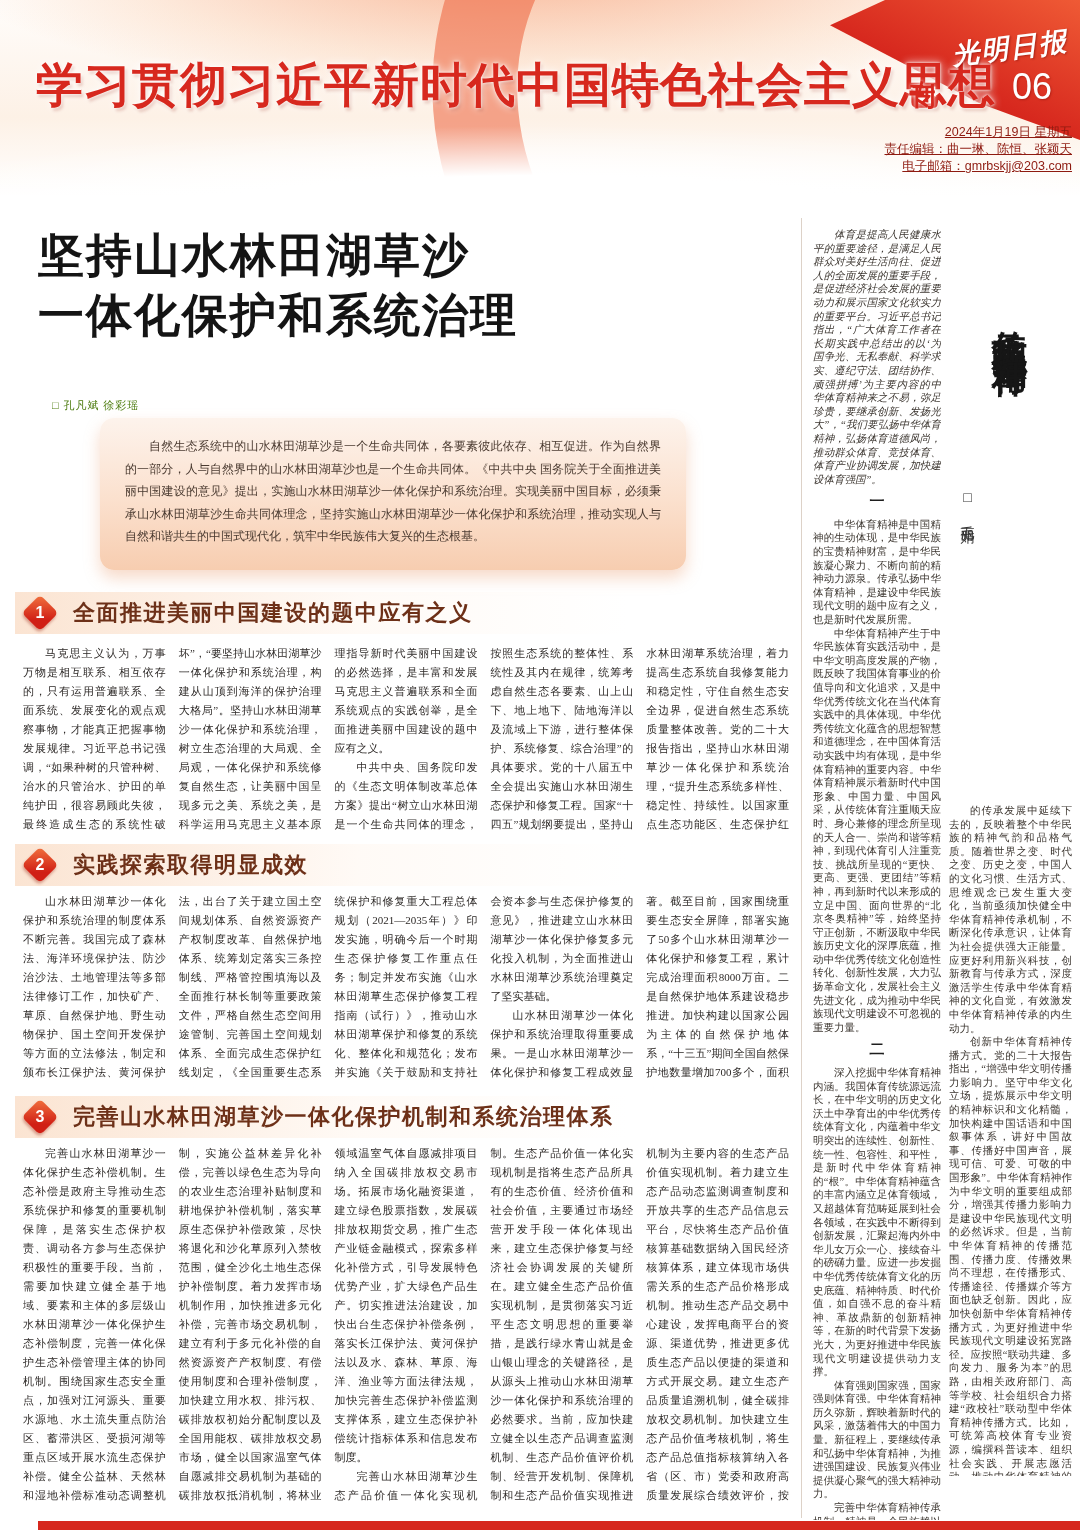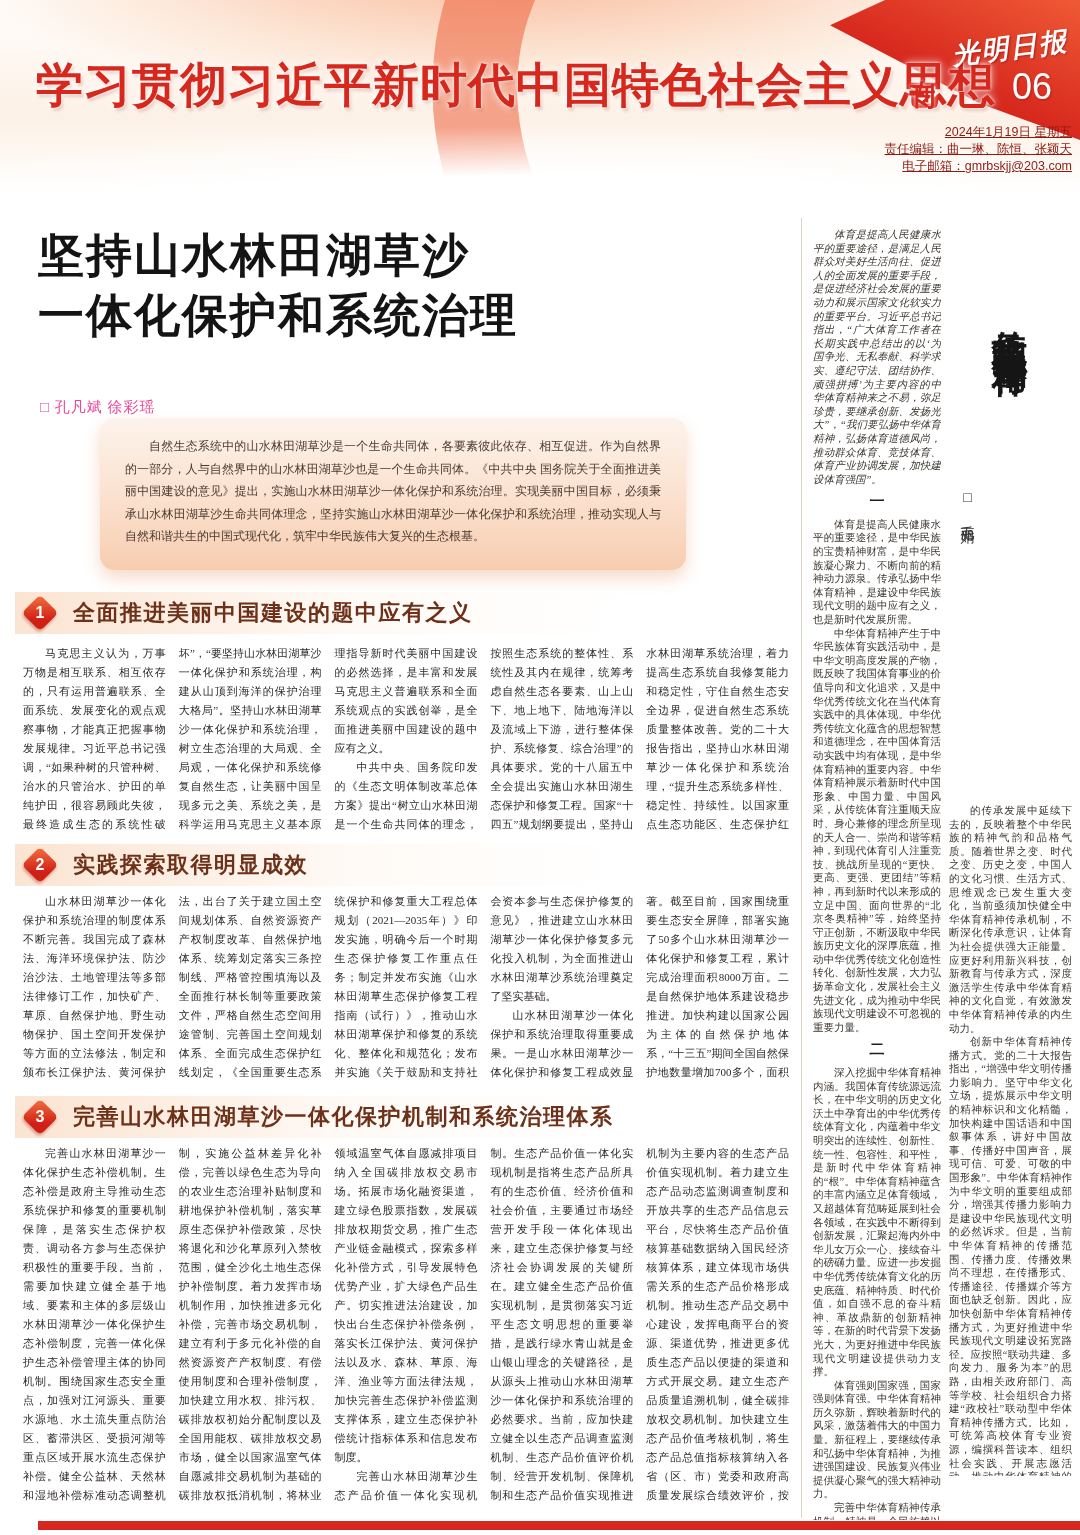--- a/index.html
+++ b/index.html
@@ -28,21 +28,21 @@
     color:#d7281e;text-shadow:0 0 4px #fff;}
   .masthead{position:absolute;left:952px;top:30px;font-size:27px;font-weight:bold;font-style:italic;
     color:#ffffff;transform:rotate(-7deg);letter-spacing:2px;text-shadow:1px 1px 2px rgba(120,10,5,.5);}
   .page-num{position:absolute;left:1004px;top:66px;font-size:36px;color:#ffffff;
     font-family:"Liberation Sans",sans-serif;text-shadow:1px 1px 2px rgba(120,10,5,.4);margin-left:8px;}
   .dateblock{position:absolute;right:8px;top:124px;text-align:right;color:#8e1a10;
     font-family:"Liberation Sans",sans-serif;font-size:12.5px;line-height:17px;text-decoration:underline;}
   
   .headline{position:absolute;left:38px;top:226px;font-size:46px;line-height:1.3;font-weight:900;
     color:#141414;letter-spacing:2px;}
-  .byline{position:absolute;left:40px;top:398px;font-size:15px;color:#ec4899;letter-spacing:1px;}
+  .byline{position:absolute;left:52px;top:398px;font-size:11px;color:#4d7c0f;letter-spacing:1px;}
   .abstract{position:absolute;left:100px;top:418px;width:536px;height:118px;border-radius:14px;
     background:linear-gradient(180deg,#fdf3ec 0%,#fbe0cd 55%,#f7cdb0 100%);
     box-shadow:0 8px 16px rgba(232,150,100,.35);padding:17px 25px;
     font-size:12px;line-height:22.5px;color:#4a3a30;text-align:justify;overflow:hidden;}
   .abstract p{margin:0;text-indent:2em;}
   .section-hdr{position:absolute;left:15px;width:766px;height:42px;display:flex;align-items:center;
     background:linear-gradient(90deg,#fbe4d2 0%,rgba(255,247,240,.6) 45%,rgba(255,255,255,0) 80%);}
   .diamond{width:26px;height:26px;min-width:26px;transform:rotate(45deg);border-radius:5px;
     background:linear-gradient(135deg,#f2733f 0%,#d01f15 70%);box-shadow:1px 2px 3px rgba(160,40,20,.4);
     margin:0 20px 0 12px;}
@@ -130,21 +130,21 @@
     <p class="para">完善山水林田湖草沙生态产品价值一体化实现机制。生态产品价值一体化实现机制是指将生态产品所具有的生态价值、经济价值和社会价值，主要通过市场经营开发手段一体化体现出来，建立生态保护修复与经济社会协调发展的关键所在。建立健全生态产品价值实现机制，是贯彻落实习近平生态文明思想的重要举措，是践行绿水青山就是金山银山理念的关键路径，是从源头上推动山水林田湖草沙一体化保护和系统治理的必然要求。当前，应加快建立健全以生态产品调查监测机制、生态产品价值评价机制、经营开发机制、保障机制和生态产品价值实现推进机制为主要内容的生态产品价值实现机制。着力建立生态产品动态监测调查制度和开放共享的生态产品信息云平台，尽快将生态产品价值核算基础数据纳入国民经济核算体系，建立体现市场供需关系的生态产品价格形成机制。推动生态产品交易中心建设，发挥电商平台的资源、渠道优势，推进更多优质生态产品以便捷的渠道和方式开展交易。建立生态产品质量追溯机制，健全碳排放权交易机制。加快建立生态产品价值考核机制，将生态产品总值指标核算纳入各省（区、市）党委和政府高质量发展综合绩效评价，按照中央统筹、省负总责、市县抓落实的总体要求，建立健全统筹协调机制。</p>
     <p class="para">统筹山水林田湖草沙系统治理。坚持山水林田湖草沙系统治理是全方位、全地域、全过程加强生态环境保护的重要组成部分，系统完备的现代化治理体系是山水林田湖草沙系统治理效能的关键保障，科学先进的认知理念、完备的政府制度、有力的法律保障、多元主体的参与及其协同联动是推动山水林田湖草沙一体化保护和系统治理的必要条件。当前，需要加快建立和完善涵盖技术、法律、政府、市场、社会的山水林田湖草沙系统治理体系。首先，健全山水林田湖草沙一体化保护和修复的技术体系。必须遵循自然规律，综合运用自然恢复和人工修复两种手段和技术方法，坚持因地制宜、分类分区科学施策，对于严重透支的草原森林河流湖泊湿地农田等生态系统，严格推行禁牧休牧、禁伐限伐、禁渔休渔、休耕轮作。对于水土流失、荒漠化、石漠化等生态退化突出问题，应坚持以自然恢复为主、辅以必要的人工修复，宜林则林、宜草则草、宜沙则沙、宜荒则荒。对于生态系统受损严重、依靠自身难以恢复的区域，则要主动采取科学的人工修复措施，加快生态系统恢复进程。其次，加快推进山水林田湖草沙系统治理制度体系建设。加快健全自然资源产权制度，建立健全绿色低碳的市场体系，完善排污权、碳排放权交易制度，继续完善生态补偿的全方位监督、考核和追责制度，建立纵向政府间在系统治理行动上的合作机制，加快推进法律体系建设，增强各相关部门法律制度的系统性、协调性。再次，加快推动形成山水林田湖草沙系统治理参与主体的多元化局面。多元主体共同参与是统筹山水林田湖草沙系统治理的社会基础。加快建立公众参与的渠道机制和激励机制，让充分参与者的投入在有优惠及补偿的同时，实现个人投入与收益的平衡等，激发公众和社会组织参与山水林田湖草沙系统治理的积极性。最后，完善山水林田湖草沙系统治理的市场体系，切实推动生态产品相关市场建设，加快完善多元市场融合体系，建立创新激励机制，坚定不移走生产发展、生活富裕、生态良好的文明发展道路，建设天蓝、地绿、水清的美好家园。</p>
   </div>
 
 <div class="divider-v"></div>
 
 <div class="sport-col-a sport-text">
   <p class="sport-intro">体育是提高人民健康水平的重要途径，是满足人民群众对美好生活向往、促进人的全面发展的重要手段，是促进经济社会发展的重要动力和展示国家文化软实力的重要平台。习近平总书记指出，“广大体育工作者在长期实践中总结出的以‘为国争光、无私奉献、科学求实、遵纪守法、团结协作、顽强拼搏’为主要内容的中华体育精神来之不易，弥足珍贵，要继承创新、发扬光大”，“我们要弘扬中华体育精神，弘扬体育道德风尚，推动群众体育、竞技体育、体育产业协调发展，加快建设体育强国”。</p>
   <div class="sport-marker">一</div>
   <div>
-      <p class="para">体育是提高人民健康水平的重要途径，是中华民族的宝贵精神财富，是中华民族凝心聚力、不断向前的精神动力源泉。传承弘扬中华体育精神，是建设中华民族现代文明的题中应有之义，也是新时代发展所需。</p>
+      <p class="para">中华体育精神是中国精神的生动体现，是中华民族的宝贵精神财富，是中华民族凝心聚力、不断向前的精神动力源泉。传承弘扬中华体育精神，是建设中华民族现代文明的题中应有之义，也是新时代发展所需。</p>
       <p class="para">中华体育精神产生于中华民族体育实践活动中，是中华文明高度发展的产物，既反映了我国体育事业的价值导向和文化追求，又是中华优秀传统文化在当代体育实践中的具体体现。中华优秀传统文化蕴含的思想智慧和道德理念，在中国体育活动实践中均有体现，是中华体育精神的重要内容。中华体育精神展示着新时代中国形象、中国力量、中国风采，从传统体育注重顺天应时、身心兼修的理念所呈现的天人合一、崇尚和谐等精神，到现代体育引人注重竞技、挑战所呈现的“更快、更高、更强、更团结”等精神，再到新时代以来形成的立足中国、面向世界的“北京冬奥精神”等，始终坚持守正创新，不断汲取中华民族历史文化的深厚底蕴，推动中华优秀传统文化创造性转化、创新性发展，大力弘扬革命文化，发展社会主义先进文化，成为推动中华民族现代文明建设不可忽视的重要力量。</p>
     </div>
   <div class="sport-marker">二</div>
   <div>
       <p class="para">深入挖掘中华体育精神内涵。我国体育传统源远流长，在中华文明的历史文化沃土中孕育出的中华优秀传统体育文化，内蕴着中华文明突出的连续性、创新性、统一性、包容性、和平性，是新时代中华体育精神的“根”。中华体育精神蕴含的丰富内涵立足体育领域，又超越体育范畴延展到社会各领域，在实践中不断得到创新发展，汇聚起海内外中华儿女万众一心、接续奋斗的磅礴力量。应进一步发掘中华优秀传统体育文化的历史底蕴、精神特质、时代价值，如自强不息的奋斗精神、革故鼎新的创新精神等，在新的时代背景下发扬光大，为更好推进中华民族现代文明建设提供动力支撑。</p>
       <p class="para">体育强则国家强，国家强则体育强。中华体育精神历久弥新，辉映着新时代的风采，激荡着伟大的中国力量。新征程上，要继续传承和弘扬中华体育精神，为推进强国建设、民族复兴伟业提供凝心聚气的强大精神动力。</p>
       <p class="para">完善中华体育精神传承机制。精神是一个民族赖以长久生存的灵魂，只有在传续中发展才能永葆精神不褪色、不变质。中华体育精神就是在一代又一代人</p>
     </div>
 </div>
 

